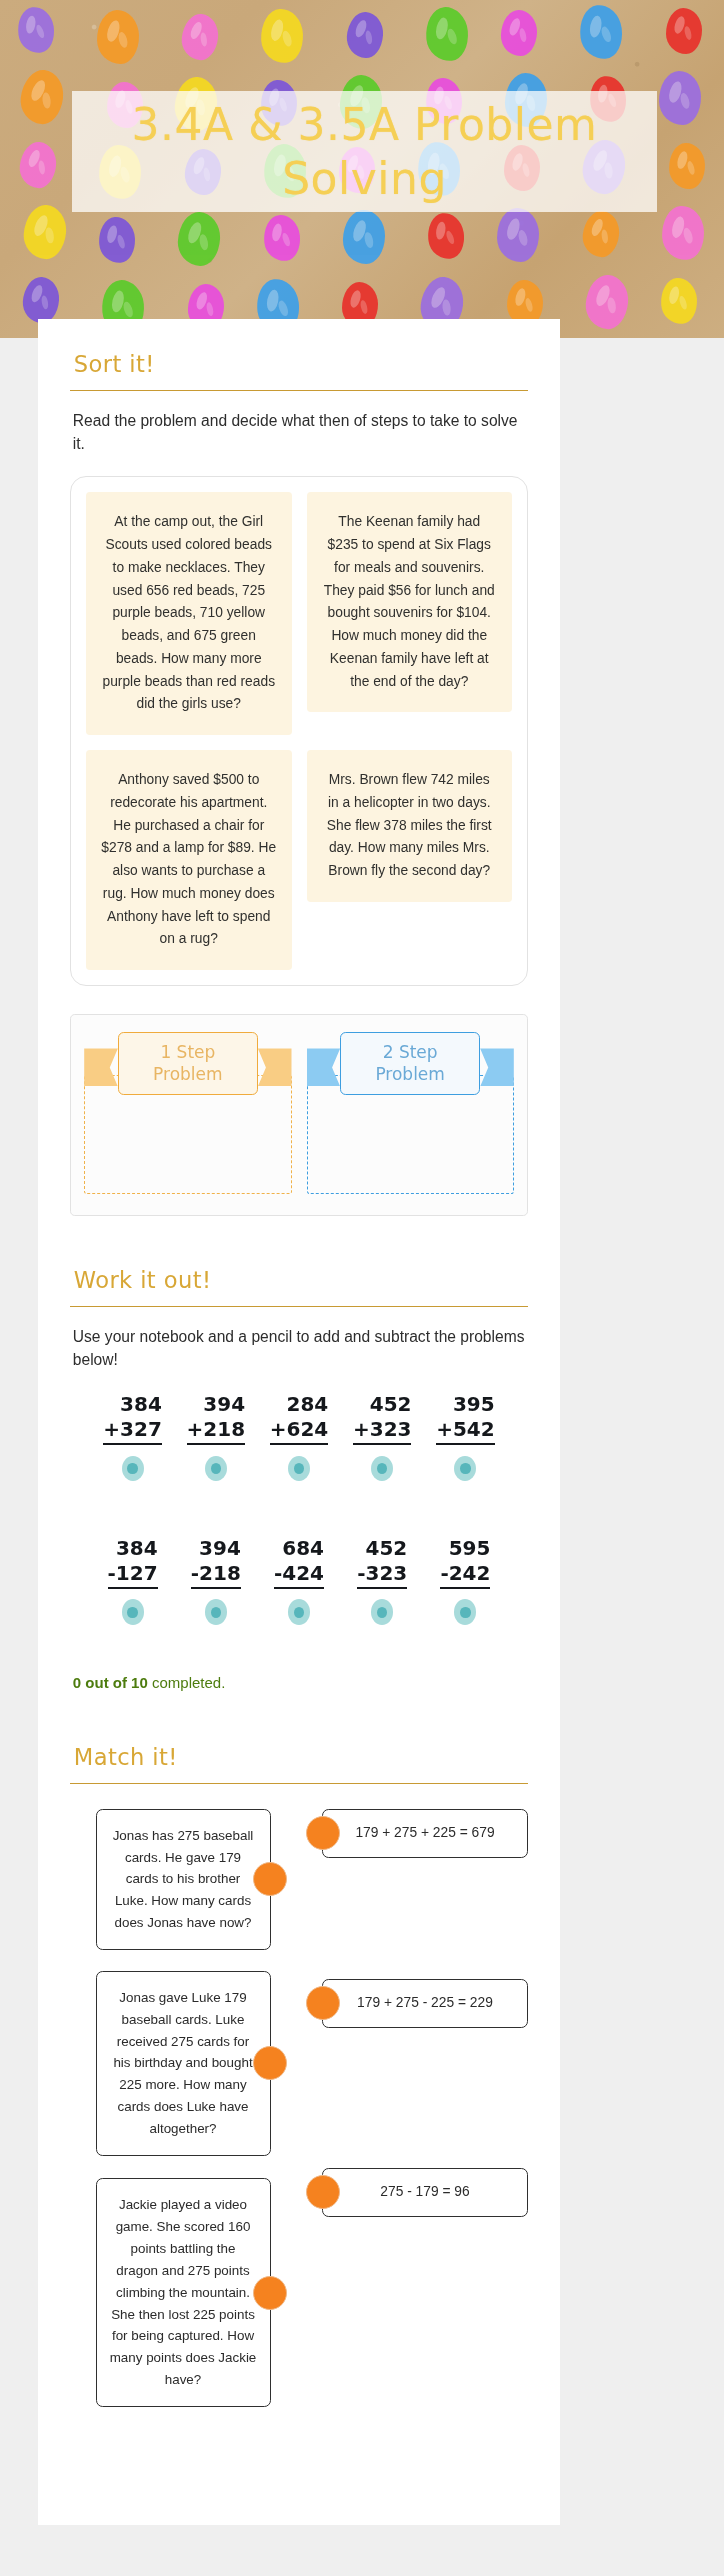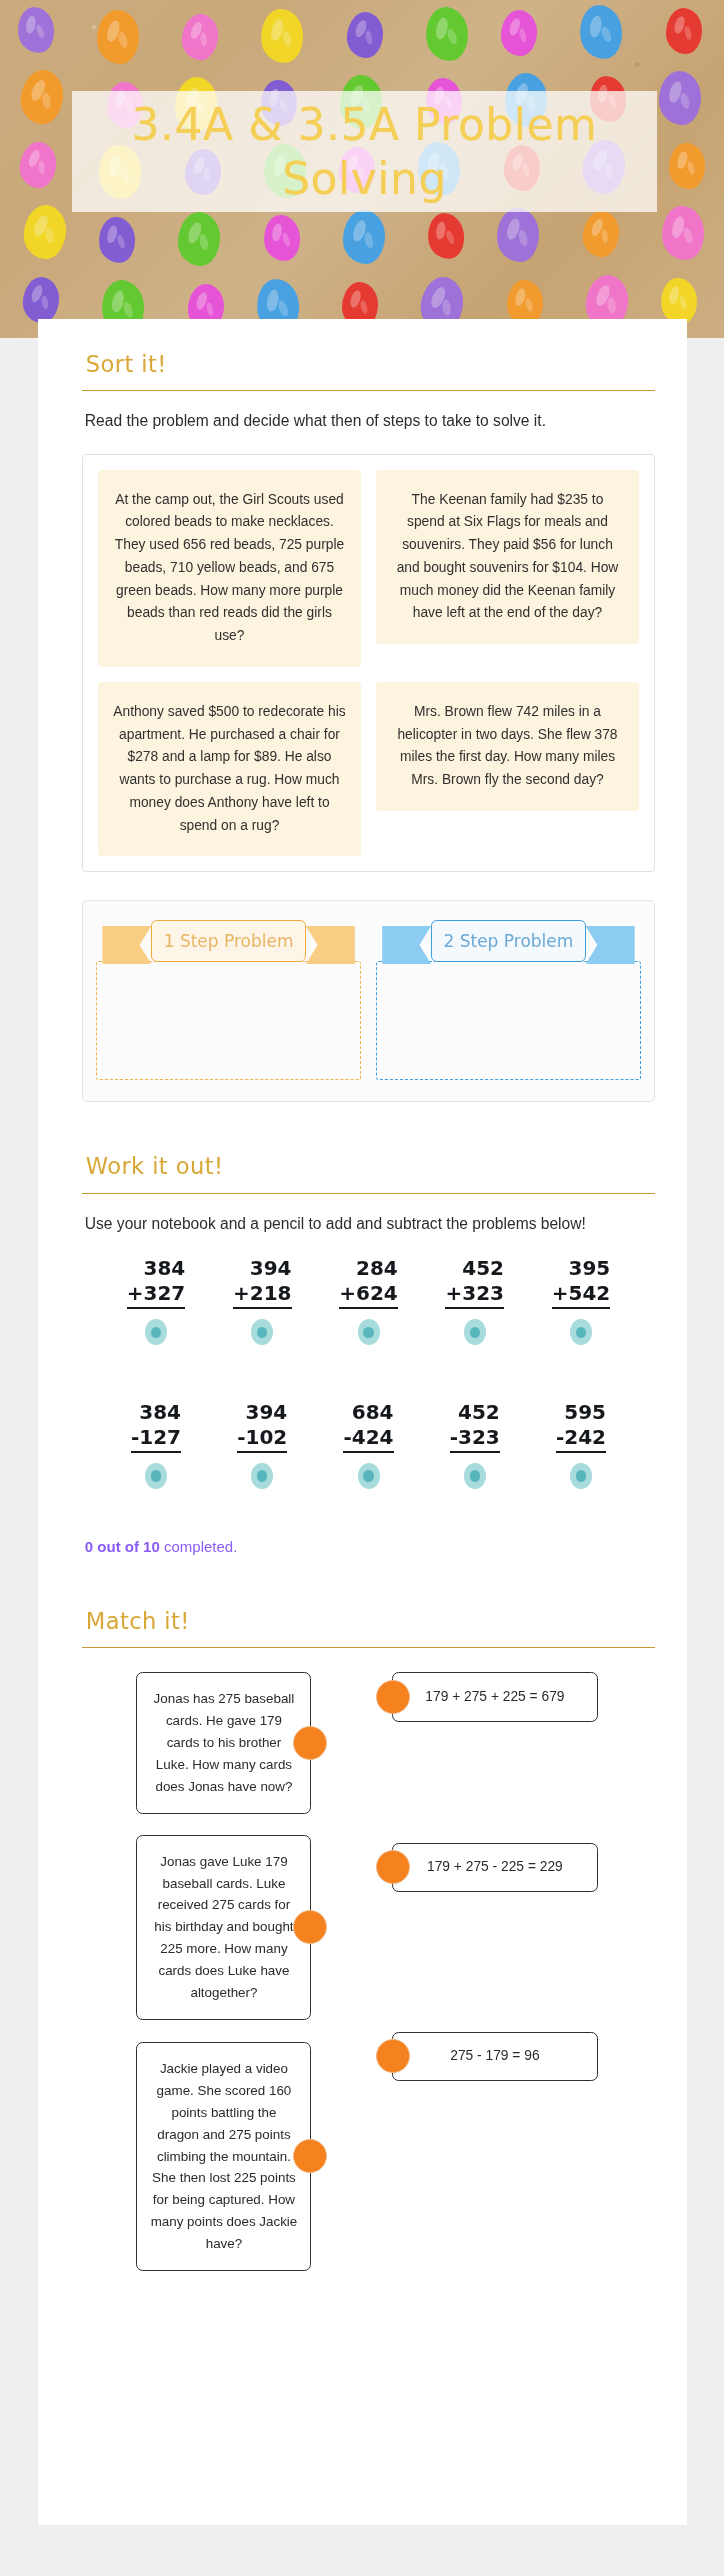--- a/index.html
+++ b/index.html
@@ -78,23 +78,23 @@
     color: #f5cf55;
     letter-spacing: 0.5px;
     text-shadow: 0 0 0.9px rgba(245,207,85,.6);
   }
 
   
   .sheet {
     position: absolute;
     left: 38px;
     top: 319px;
-    width: 649px;
+    width: 522px;
     background: #ffffff;
-    padding: 32px 32px 57px 44px;
+    padding: 32px 32px 57px 32px;
     min-height: 2206px;
   }
 
   
   .section { margin-bottom: 5.7px; }
   .sec-title {
     font-family: "DejaVu Sans", sans-serif;
     font-size: 22.6px;
     color: #d8a736;
     letter-spacing: 0.4px;
@@ -111,21 +111,21 @@
     font-size: 15.6px;
     color: #2d2d2d;
     line-height: 1.45;
     padding-left: 2.8px;
     margin-bottom: 21px;
   }
 
   
   .sort-panel {
     border: 0.9px solid #e2e2e2;
-    border-radius: 4px;
+    border-radius: 16px;
     background: #fff;
     padding: 15px;
     display: flex;
     flex-wrap: wrap;
     gap: 15px;
   }
   .prob-card {
     width: calc(50% - 7.5px);
     background: #fdf4e0;
     border-radius: 3.8px;
@@ -238,21 +238,21 @@
   .answer-dot i {
     display: block;
     width: 10.4px;
     height: 11.3px;
     border-radius: 50%;
     background: #57b6bb;
   }
   .completed {
     margin-top: 49px;
     font-size: 15px;
-    color: #8b5cf6;
+    color: #4d7c0f;
     padding-left: 2.8px;
   }
   .completed b { font-weight: 700; }
 
   
   .match-section { margin-top: 53px; }
   .match-grid {
     display: flex;
     gap: 5px;
     padding-top: 5.7px;
@@ -454,21 +454,21 @@
             <div>384</div>
             <div class="eq-bottom">-127</div>
           </div>
           <div class="answer-dot">
               <i></i>
             </div>
         </div>
         <div class="eq-item">
           <div class="eq-nums">
             <div>394</div>
-            <div class="eq-bottom">-102</div>
+            <div class="eq-bottom">-218</div>
           </div>
           <div class="answer-dot">
               <i></i>
             </div>
         </div>
         <div class="eq-item">
           <div class="eq-nums">
             <div>684</div>
             <div class="eq-bottom">-424</div>
           </div>

